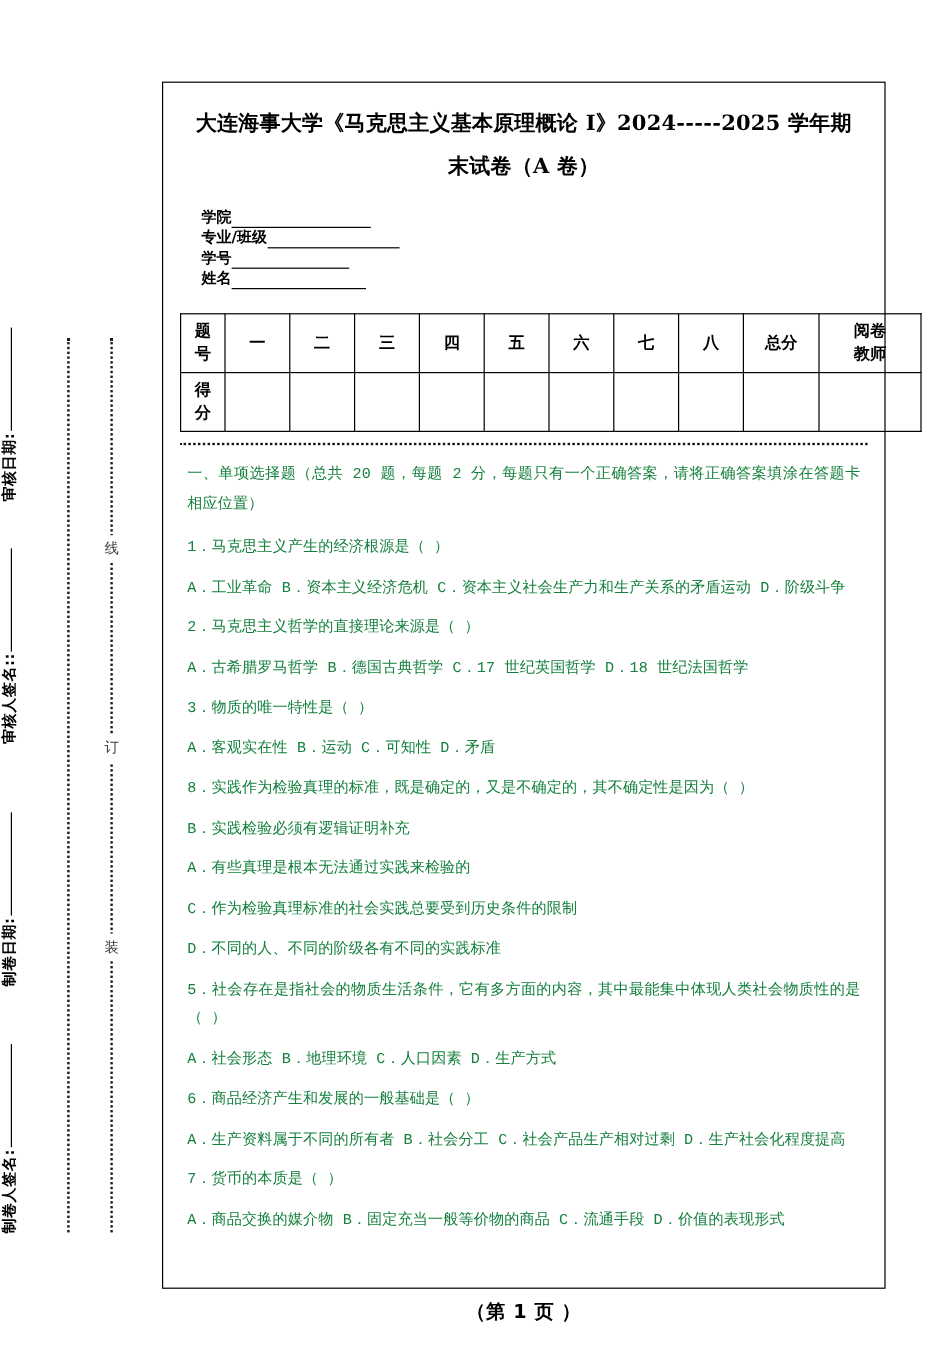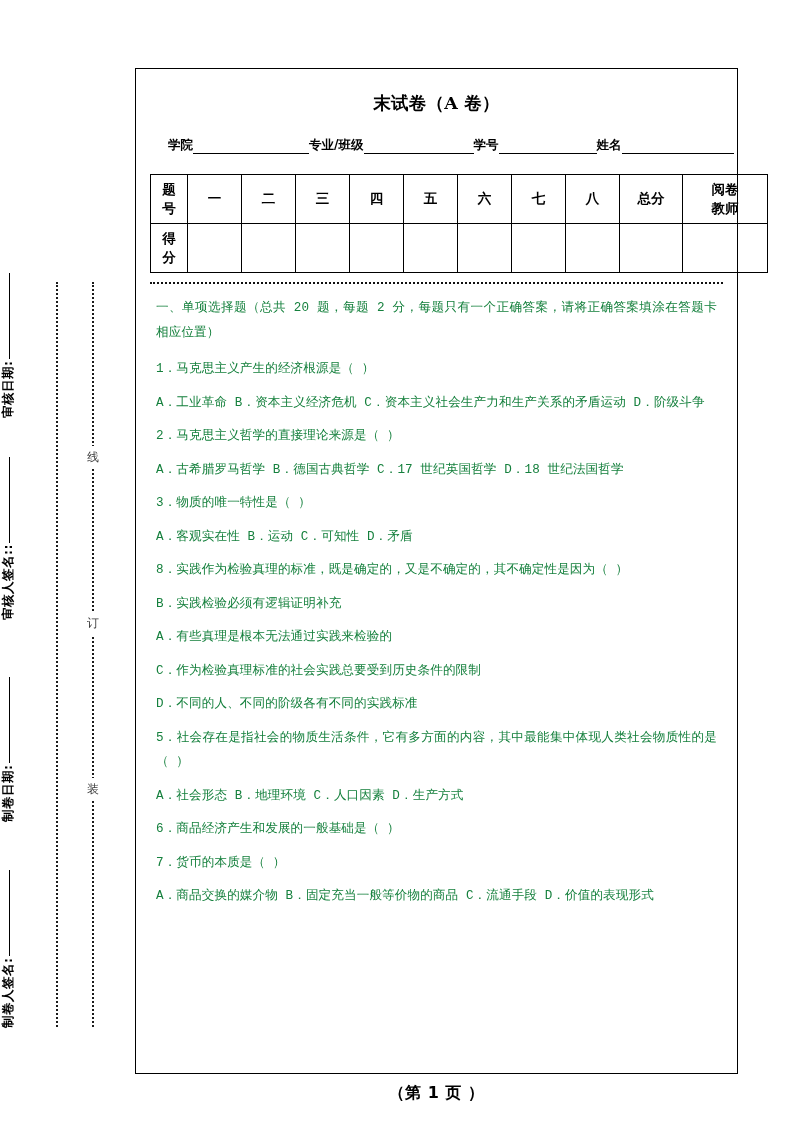--- a/index.html
+++ b/index.html
@@ -89,21 +89,22 @@
   .title .ln2 { display: block; }
 
   
   .idline {
     margin: 16px 0 0 18px;
     font-size: 12.5px;
     font-family: "DejaVu Serif", "Liberation Serif", serif;
     font-weight: bold;
     white-space: nowrap;
     display: flex;
-    align-items: flex-end;
+    align-items: flex-start;
+    flex-direction: column;
   }
   .idline .fld { display: inline-flex; align-items: flex-end; }
   .idline .lbl { font-size: 12.5px; }
   .idline .blank { border-bottom: 1px solid #000; display: inline-block; height: 14px; }
   .b1 { width: 116px; }
   .b2 { width: 110px; }
   .b3 { width: 98px; }
   .b4 { width: 112px; }
 
   
@@ -190,20 +191,21 @@
 
   <div class="dotchar" style="top:446px;">线</div>
   <div class="dotchar" style="top:612px;">订</div>
   <div class="dotchar" style="top:778px;">装</div>
 </div>
 
 <div class="sheet">
   <div class="sheet-inner">
 
     <div class="title">
+      <span>大连海事大学《马克思主义基本原理概论 I》2024-----2025 学年期</span>
       <span class="ln2">末试卷（A 卷）</span>
     </div>
 
     <div class="idline">
       <span class="fld">
         <span class="lbl">学院</span>
           <span class="blank b1"></span>
       </span>
       <span class="fld">
         <span class="lbl">专业/班级</span>
@@ -277,20 +279,21 @@
       <p>8．实践作为检验真理的标准，既是确定的，又是不确定的，其不确定性是因为（   ）</p>
       <p class="opts">B．实践检验必须有逻辑证明补充</p>
       <p class="opts">A．有些真理是根本无法通过实践来检验的</p>
       <p class="opts">C．作为检验真理标准的社会实践总要受到历史条件的限制</p>
       <p class="opts">D．不同的人、不同的阶级各有不同的实践标准</p>
 
       <p>5．社会存在是指社会的物质生活条件，它有多方面的内容，其中最能集中体现人类社会物质性的是（   ）</p>
       <p class="opts">A．社会形态   B．地理环境   C．人口因素   D．生产方式</p>
 
       <p>6．商品经济产生和发展的一般基础是（   ）</p>
+      <p class="opts">A．生产资料属于不同的所有者   B．社会分工   C．社会产品生产相对过剩   D．生产社会化程度提高</p>
 
       <p>7．货币的本质是（   ）</p>
       <p class="opts">A．商品交换的媒介物   B．固定充当一般等价物的商品   C．流通手段   D．价值的表现形式</p>
 
     </div>
   </div>
 </div>
 
 <div class="pagefoot">（第 1 页 ）</div>
 

